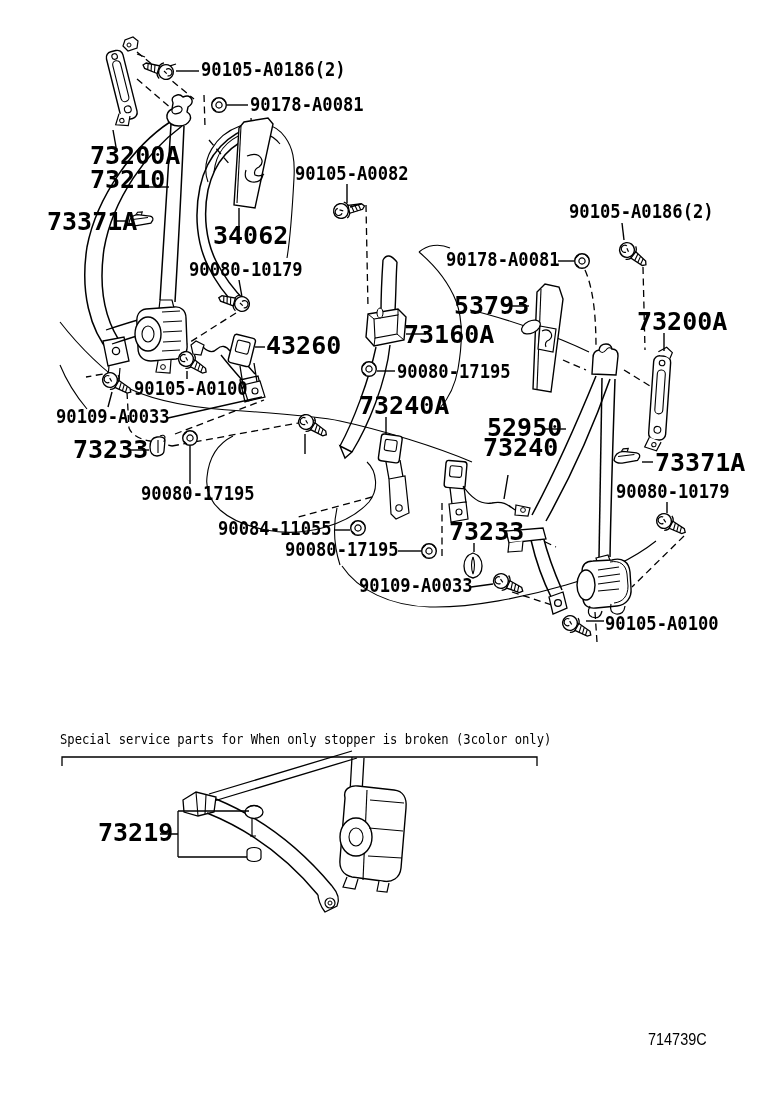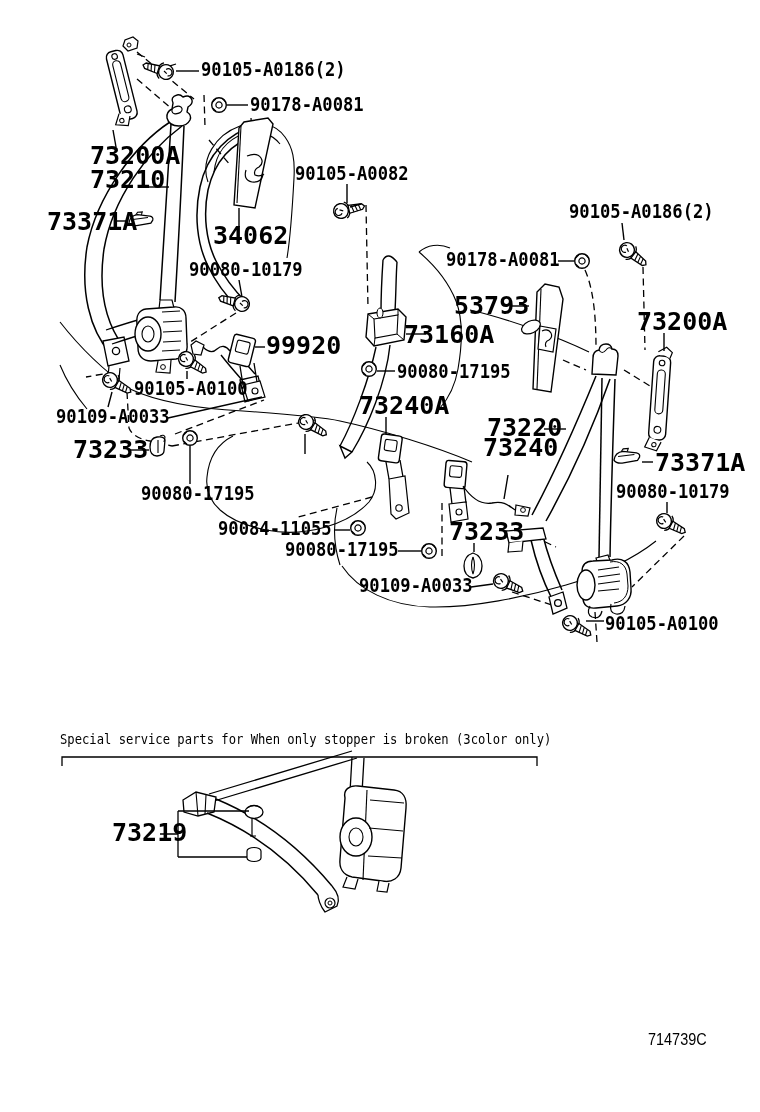--- a/index.html
+++ b/index.html
@@ -338,32 +338,32 @@
 <div class="lbl part" style="left:90px;top:170px">73210</div>
 <div class="lbl fast" style="left:295px;top:164px">90105-A0082</div>
 <div class="lbl part" style="left:47px;top:212px">73371A</div>
 <div class="lbl part" style="left:213px;top:226px">34062</div>
 <div class="lbl fast" style="left:189px;top:260px">90080-10179</div>
 <div class="lbl fast" style="left:569px;top:202px">90105-A0186(2)</div>
 <div class="lbl fast" style="left:446px;top:250px">90178-A0081</div>
 <div class="lbl part" style="left:454px;top:296px">53793</div>
 <div class="lbl part" style="left:404px;top:325px">73160A</div>
 <div class="lbl part" style="left:637px;top:312px">73200A</div>
-<div class="lbl part" style="left:266px;top:336px">99920</div>
+<div class="lbl part" style="left:266px;top:336px">43260</div>
 <div class="lbl fast" style="left:397px;top:362px">90080-17195</div>
 <div class="lbl fast" style="left:134px;top:379px">90105-A0100</div>
 <div class="lbl part" style="left:359px;top:396px">73240A</div>
 <div class="lbl fast" style="left:56px;top:407px">90109-A0033</div>
-<div class="lbl part" style="left:487px;top:418px">73220</div>
+<div class="lbl part" style="left:487px;top:418px">52950</div>
 <div class="lbl part" style="left:73px;top:440px">73233</div>
 <div class="lbl part" style="left:483px;top:438px">73240</div>
 <div class="lbl part" style="left:655px;top:453px">73371A</div>
 <div class="lbl fast" style="left:141px;top:484px">90080-17195</div>
 <div class="lbl fast" style="left:616px;top:482px">90080-10179</div>
 <div class="lbl part" style="left:449px;top:522px">73233</div>
 <div class="lbl fast" style="left:218px;top:519px">90084-11055</div>
 <div class="lbl fast" style="left:285px;top:540px">90080-17195</div>
 <div class="lbl fast" style="left:359px;top:576px">90109-A0033</div>
 <div class="lbl fast" style="left:605px;top:614px">90105-A0100</div>
-<div class="lbl part" style="left:112px;top:823px">73219</div>
+<div class="lbl part" style="left:98px;top:823px">73219</div>
 
 <div class="note" style="left:60px;top:732px">Special service parts for When only stopper is broken (3color only)</div>
 <div class="figcode" style="left:648px;top:1031px">714739C</div>
 
 </body></html>

